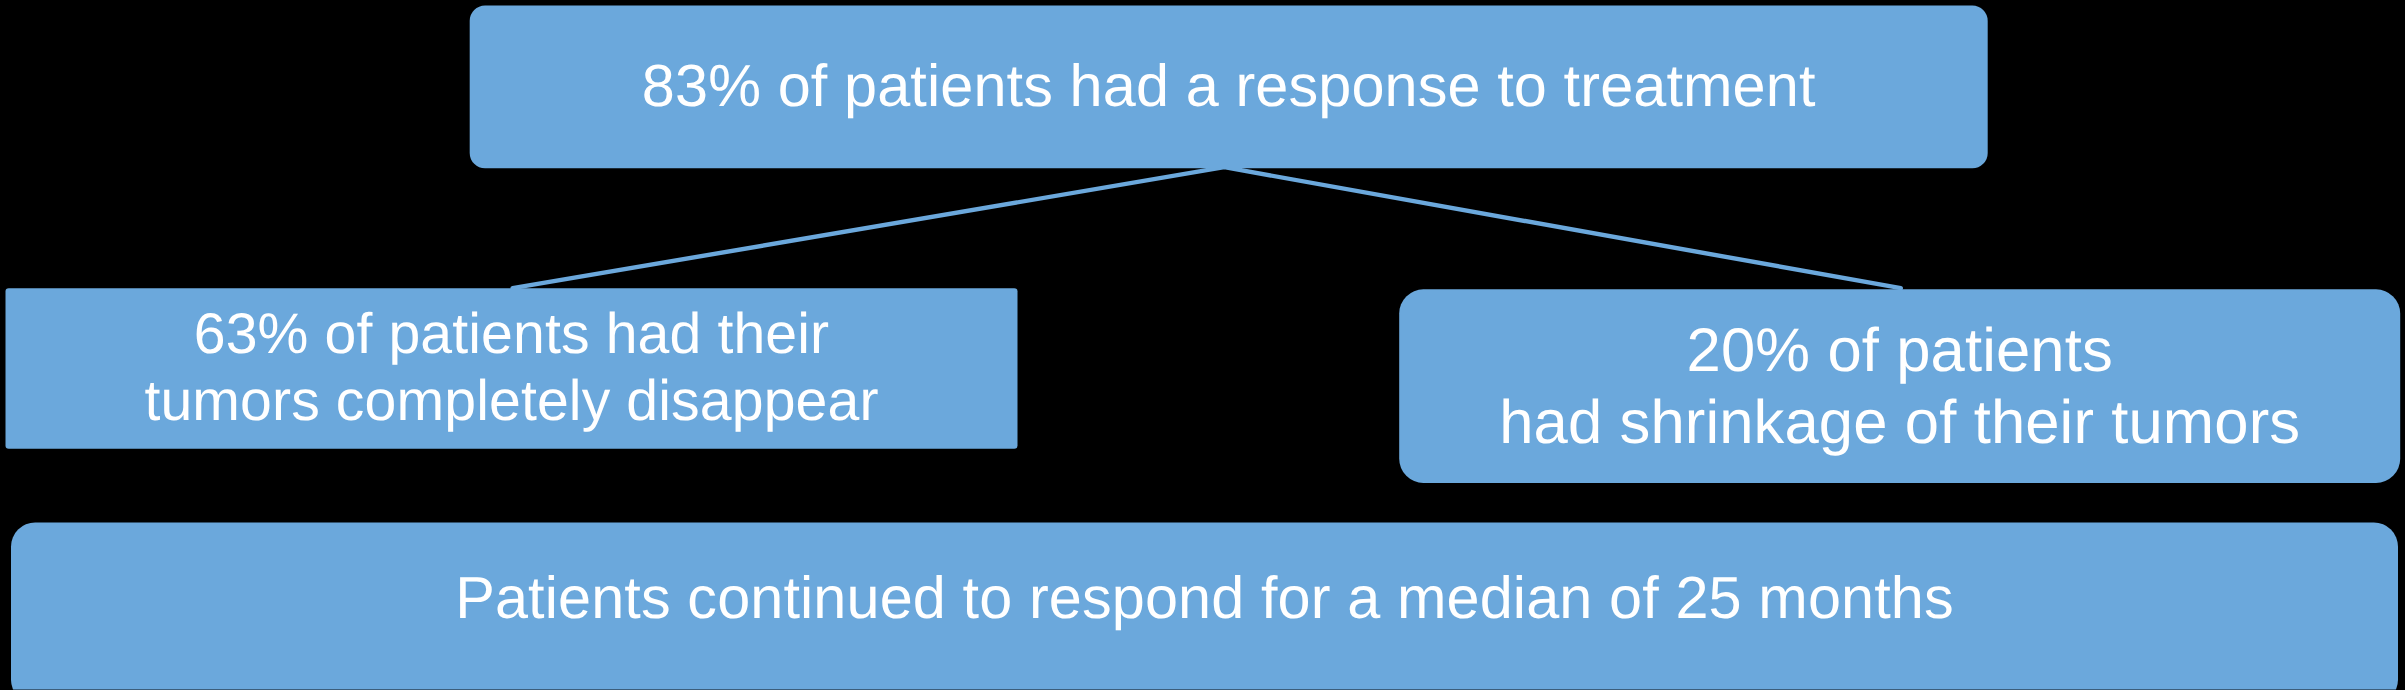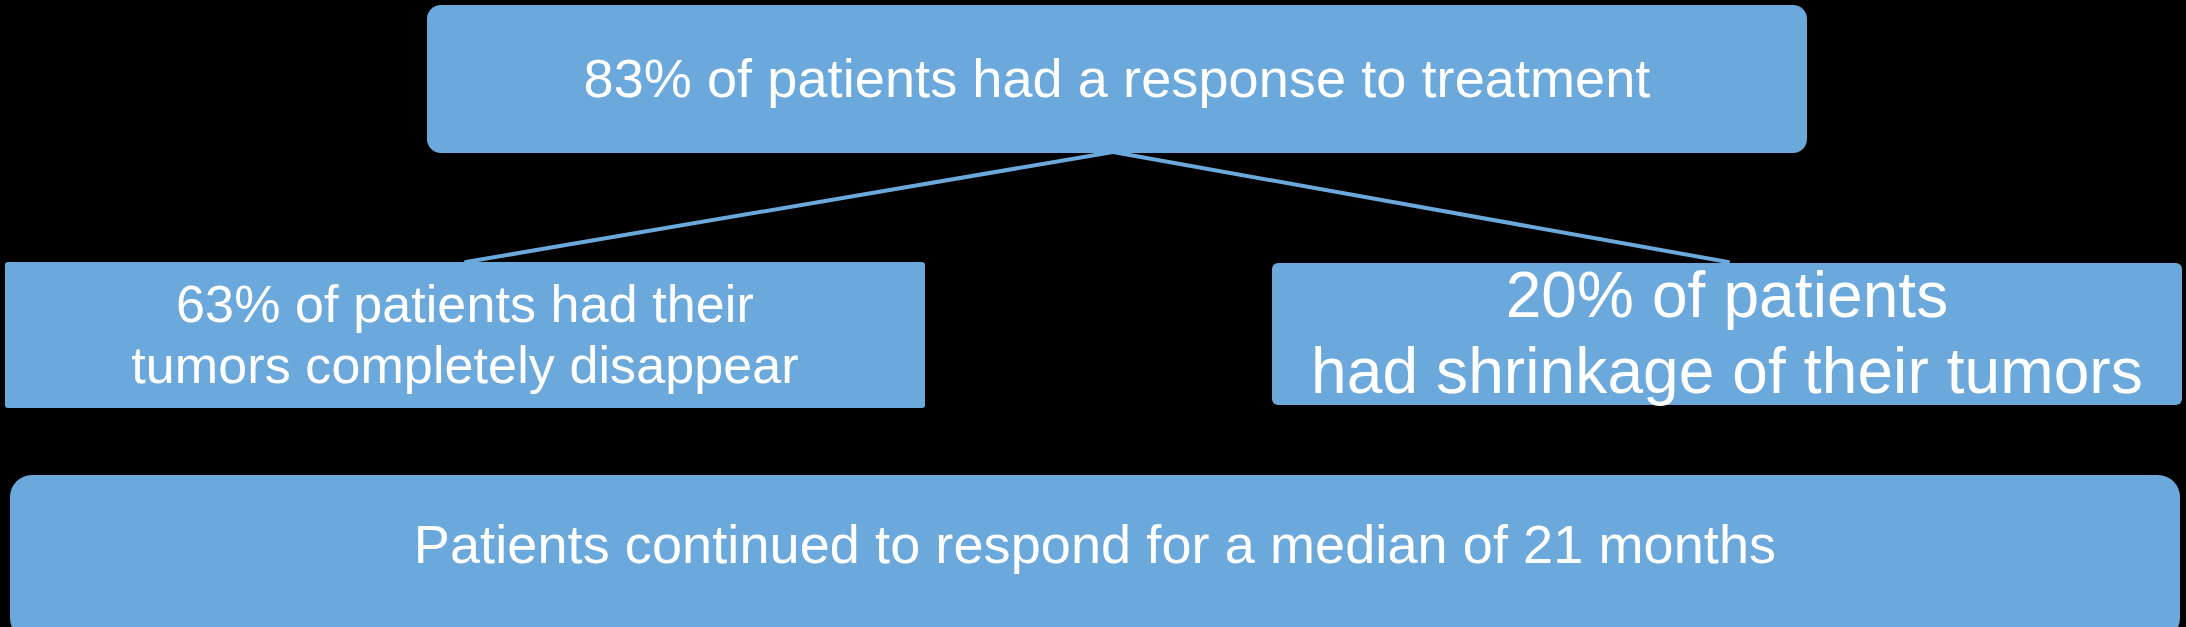--- a/index.html
+++ b/index.html
@@ -62,23 +62,23 @@
     height: 146px;
     border-radius: 3px;
     font-size: 52px;
   }
 
   
   #node-right {
     left: 1272px;
     top: 263px;
     width: 910px;
-    height: 142px;
-    border-radius: 6px;
-    font-size: 64px;
+    height: 176px;
+    border-radius: 22px;
+    font-size: 56px;
   }
 
   
   #node-bottom {
     left: 10px;
     top: 475px;
     width: 2170px;
     height: 165px;
     border-radius: 22px;
     font-size: 54px;
@@ -104,16 +104,16 @@
     <span class="node-text">63% of patients had their
 tumors completely disappear</span>
   </div>
 
   <div class="node" id="node-right">
     <span class="node-text">20% of patients
 had shrinkage of their tumors</span>
   </div>
 
   <div class="node" id="node-bottom">
-    <span class="node-text">Patients continued to respond for a median of 21 months</span>
+    <span class="node-text">Patients continued to respond for a median of 25 months</span>
   </div>
 
 </div>
 
 </body></html>

